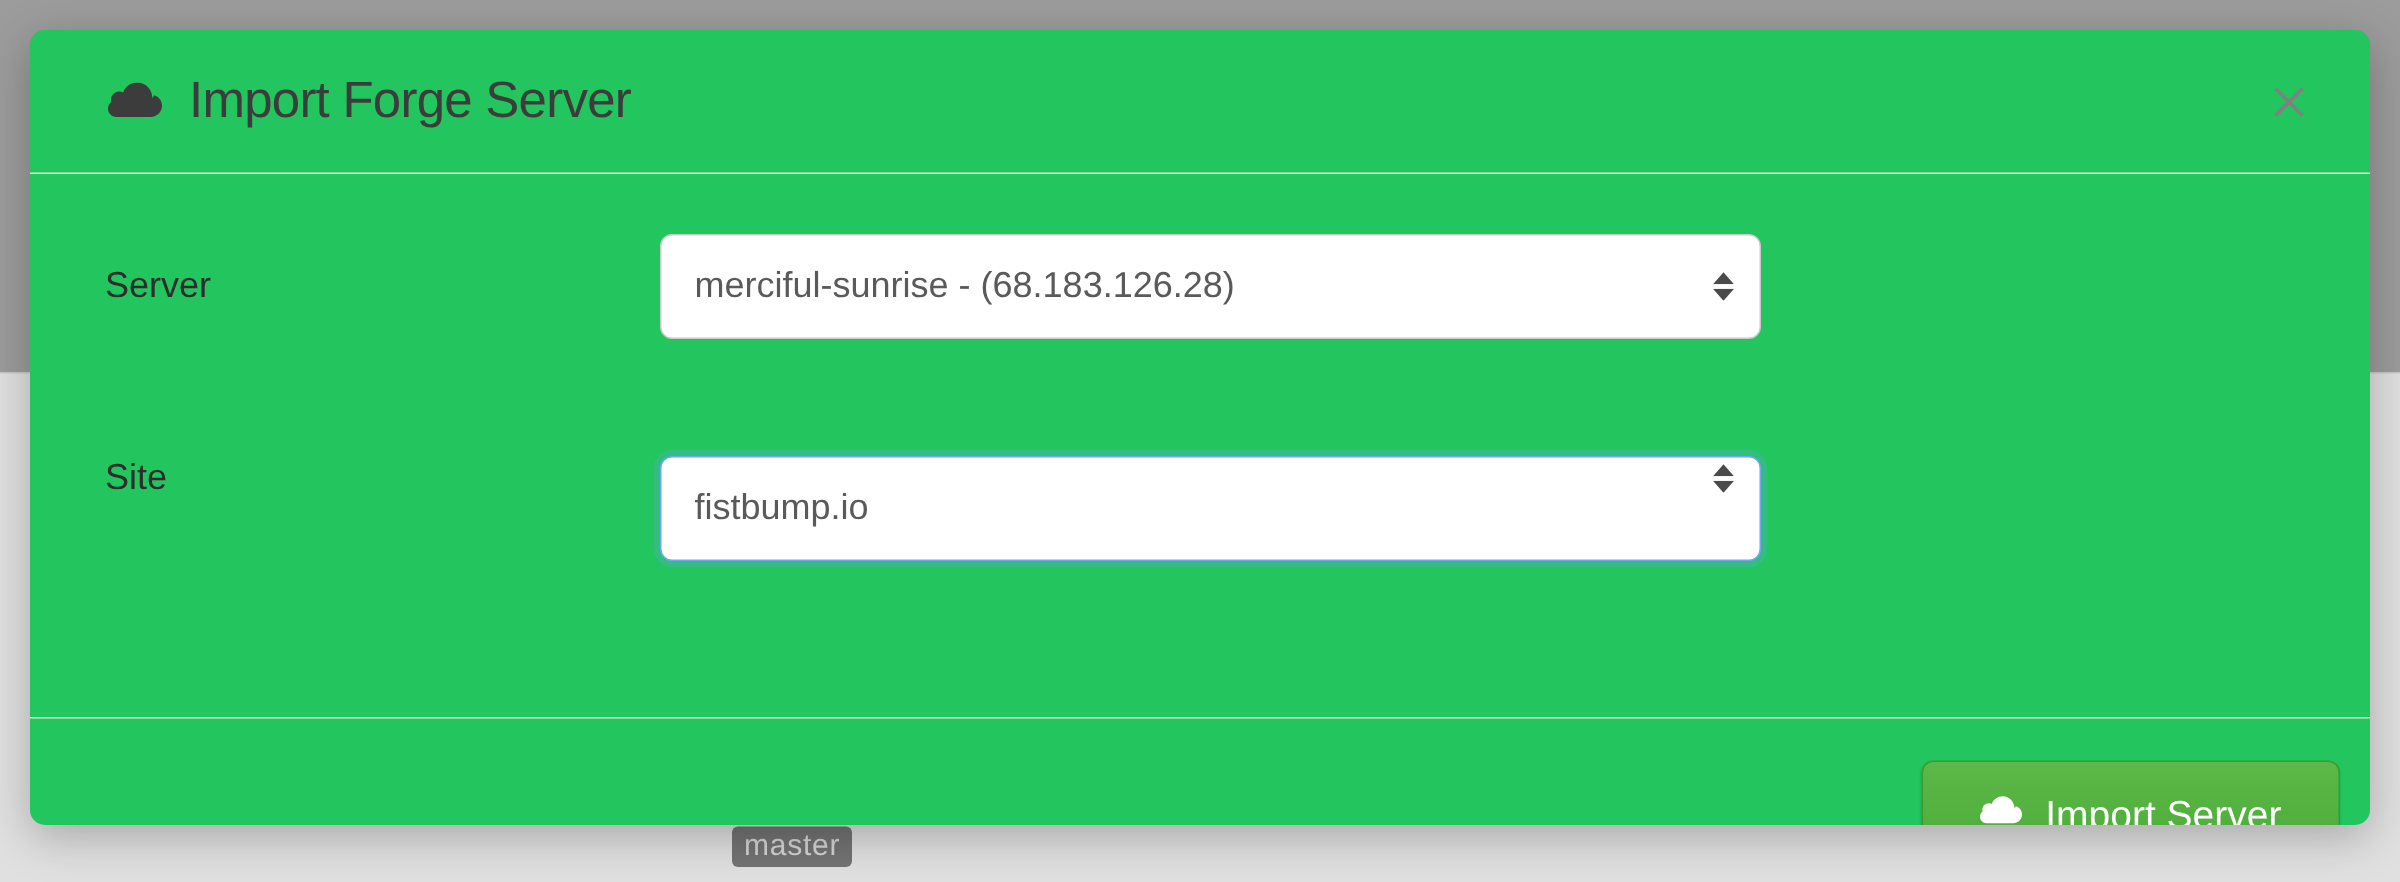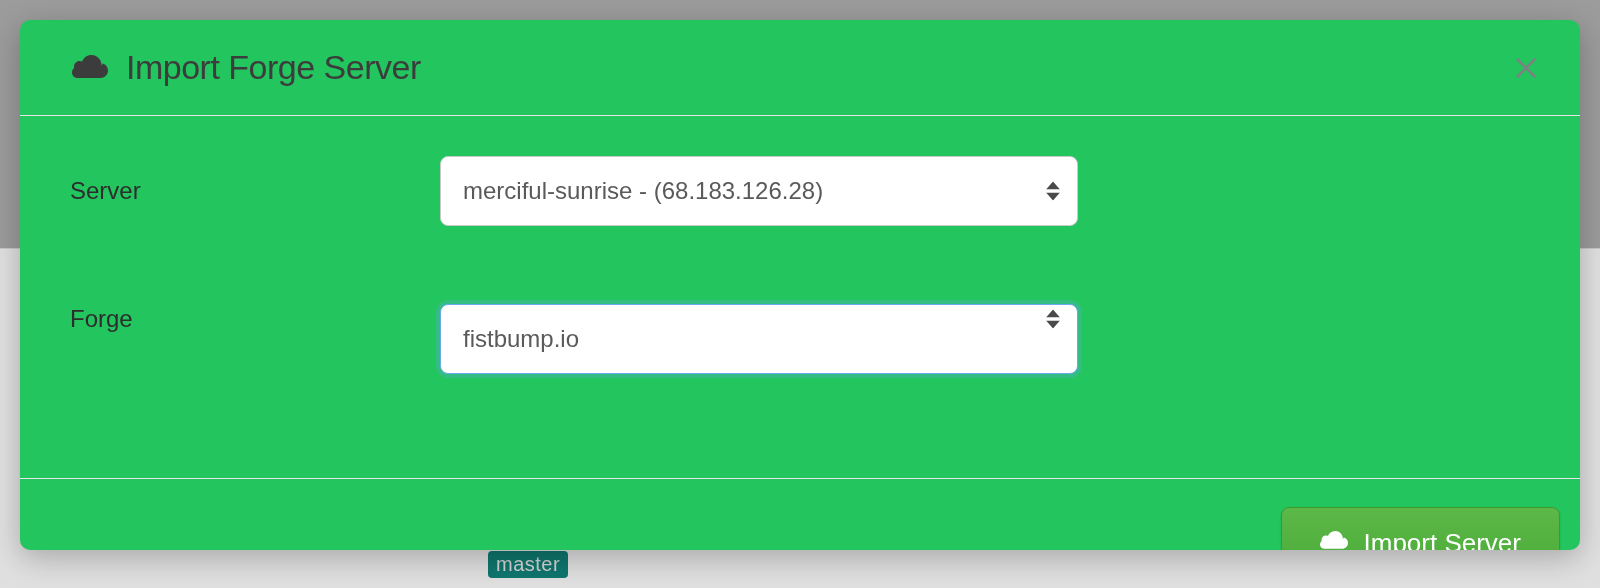--- a/index.html
+++ b/index.html
@@ -31,21 +31,21 @@
       background: #e0e0e0;
       border-top: 1px solid #c8c8c8;
     }
     .bg-bottom-text {
       position: absolute;
       bottom: 10px;
       left: 488px;
       font-size: 20px;
       color: #d4d4d4;
       letter-spacing: 0.5px;
-      background: #0f766e;
+      background: #737373;
       padding: 2px 8px;
       border-radius: 4px;
       font-weight: 500;
     }
     
     .modal {
       position: absolute;
       top: 20px;
       left: 20px;
       right: 20px;
@@ -124,21 +124,21 @@
     .form-label {
       width: 370px;
       text-align: left;
       padding-right: 32px;
       font-size: 24px;
       color: #2d2d2d;
     }
     
     .select-wrap {
       position: relative;
-      width: 638px;
+      width: 734px;
     }
     
     .select-control {
       width: 100%;
       height: 70px;
       padding: 0 50px 0 22px;
       font-size: 24px;
       color: #5a5a5a;
       background: #ffffff;
       border: 1px solid #c9c9c9;
@@ -239,21 +239,21 @@
               <path d="M7 0 L14 8 L0 8 Z"></path>
             </svg>
           <svg viewBox="0 0 14 8">
               <path d="M7 8 L0 0 L14 0 Z"></path>
             </svg>
         </span>
       </div>
     </div>
 
     <div class="form-row">
-      <label class="form-label">Forge</label>
+      <label class="form-label">Site</label>
       <div class="select-wrap focused">
         <div class="select-control">fistbump.io</div>
         <span class="select-chevrons">
           <svg viewBox="0 0 14 8">
               <path d="M7 0 L14 8 L0 8 Z"></path>
             </svg>
           <svg viewBox="0 0 14 8">
               <path d="M7 8 L0 0 L14 0 Z"></path>
             </svg>
         </span>

